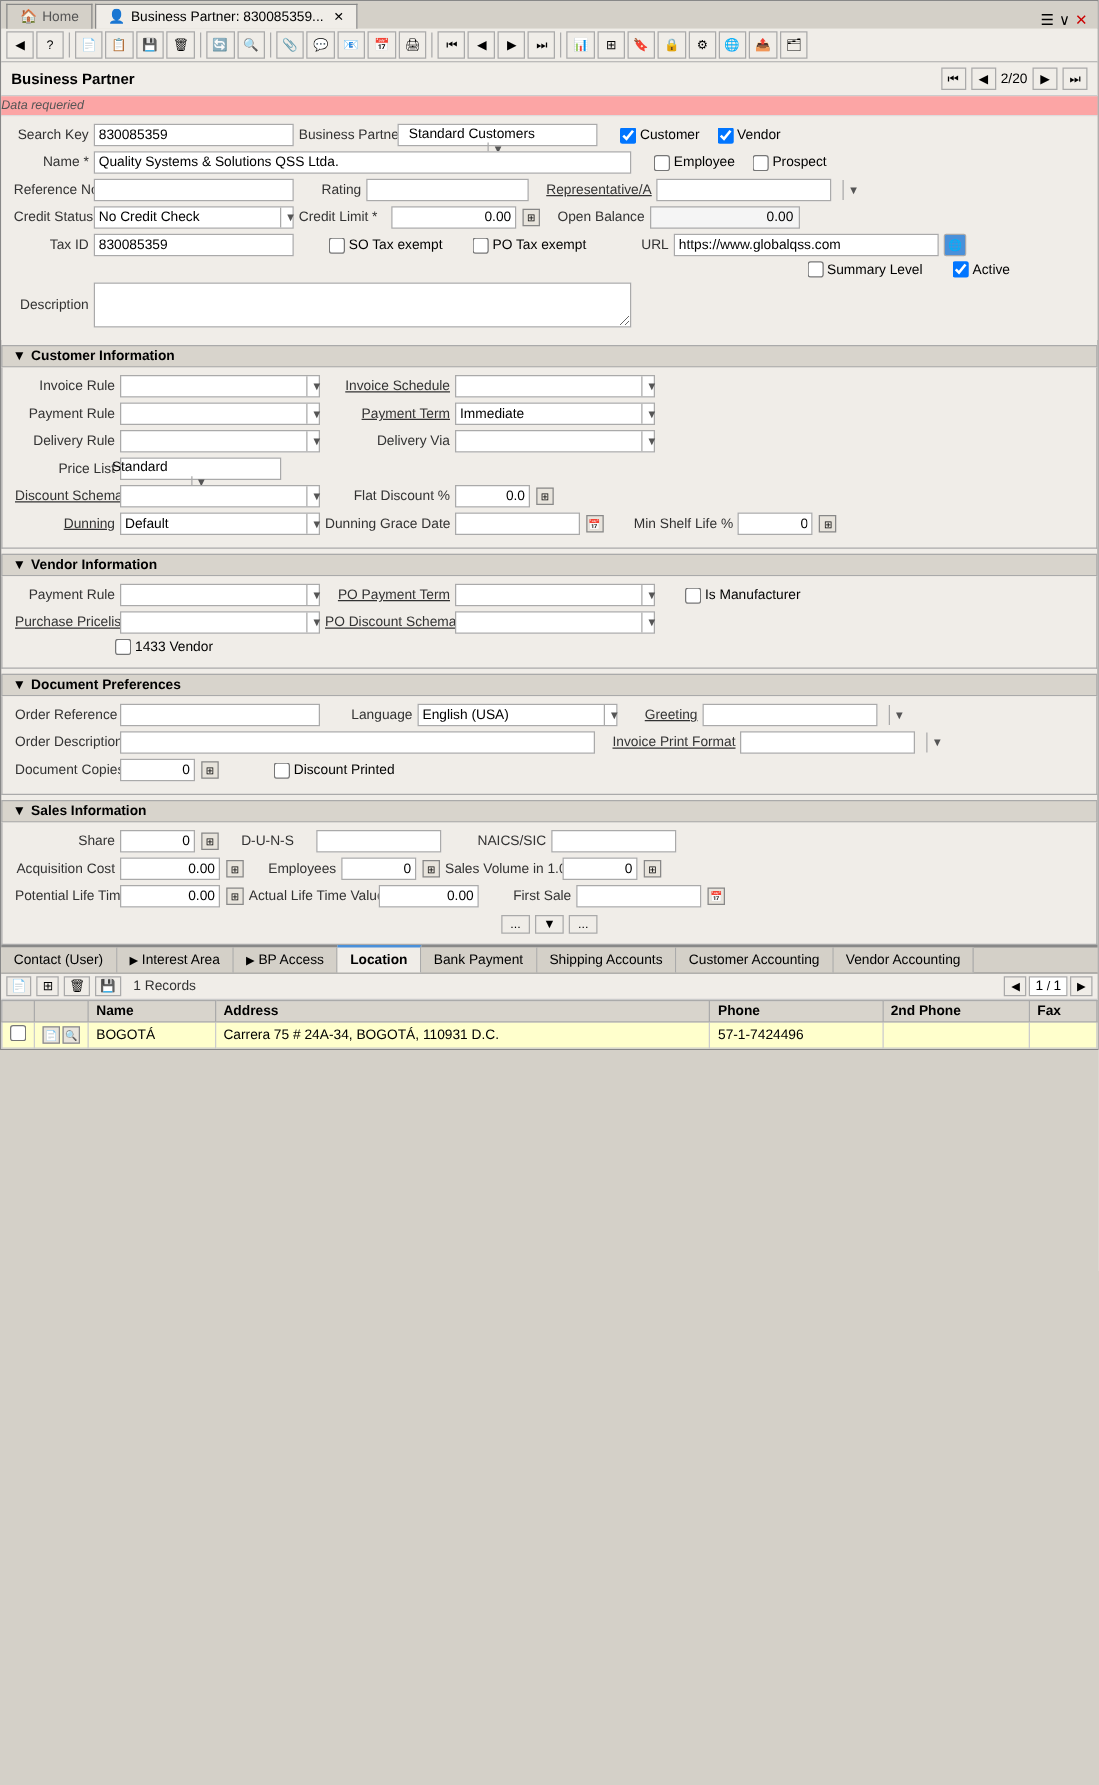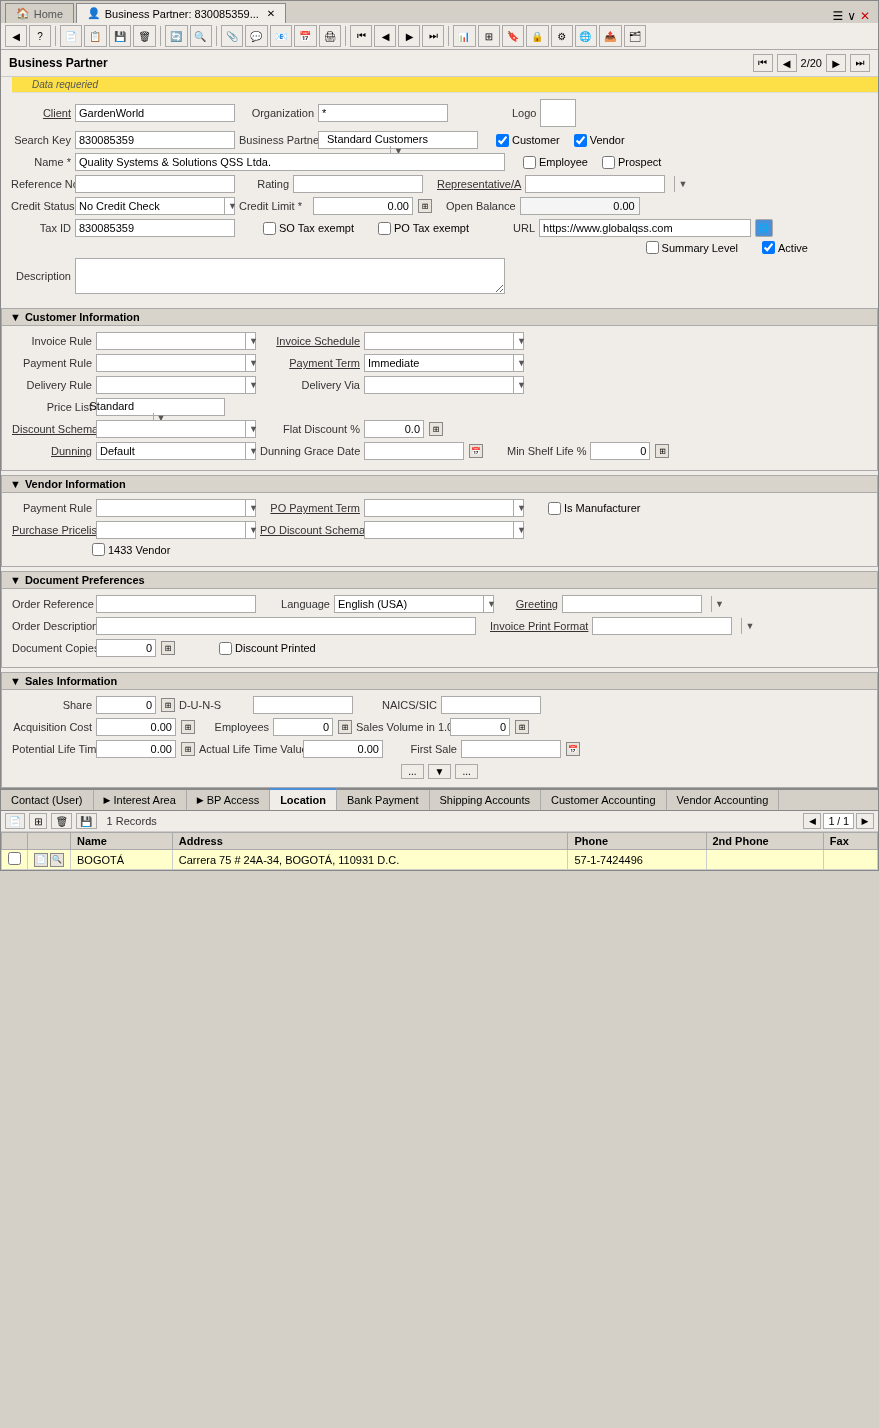--- a/index.html
+++ b/index.html
@@ -11,21 +11,21 @@
     .tab.inactive { background: #d4d0c8; color: #555; }
     .toolbar { background: #f0ede8; border-bottom: 1px solid #aaa; padding: 2px 4px; display: flex; align-items: center; gap: 2px; }
     .toolbar-btn { background: #f0ede8; border: 1px solid #aaa; padding: 2px 4px; cursor: pointer; font-size: 10px; display: inline-flex; align-items: center; justify-content: center; min-width: 22px; height: 22px; }
     .toolbar-sep { width: 1px; background: #aaa; height: 20px; margin: 0 2px; }
 
     .page-header { display: flex; align-items: center; justify-content: space-between; padding: 4px 8px; border-bottom: 1px solid #ccc; background: #f0ede8; }
     .page-title { font-weight: bold; font-size: 12px; }
     .nav-controls { display: flex; align-items: center; gap: 4px; font-size: 11px; }
     .nav-btn { background: #f0ede8; border: 1px solid #aaa; width: 20px; height: 18px; cursor: pointer; display: inline-flex; align-items: center; justify-content: center; font-size: 10px; }
 
-    .data-requeried { padding: 2px 20px; font-size: 10px; color: #555; font-style: italic; border-bottom: 1px solid #ddd; background: #fde047; margin-left: 11px; }
+    .data-requeried { padding: 2px 0; font-size: 10px; color: #555; font-style: italic; border-bottom: 1px solid #ddd; background: #fca5a5; }
 
     .form-area { padding: 6px 10px; background: #f0ede8; }
     .form-row { display: flex; align-items: center; margin-bottom: 4px; gap: 4px; flex-wrap: wrap; }
     .form-label { text-align: right; color: #333; white-space: nowrap; }
     .form-label.underline { text-decoration: underline; cursor: pointer; }
     .form-input { border: 1px solid #aaa; background: white; padding: 1px 3px; height: 18px; font-size: 11px; }
     .form-input.readonly { background: #f5f5f5; }
     .form-select-wrap { display: inline-flex; align-items: center; border: 1px solid #aaa; background: white; height: 18px; }
     .form-select-wrap input { border: none; outline: none; padding: 1px 3px; font-size: 11px; flex: 1; background: transparent; }
     .form-select-wrap .arrow { padding: 0 3px; font-size: 9px; cursor: pointer; color: #555; border-left: 1px solid #aaa; height: 100%; display: flex; align-items: center; }
@@ -132,28 +132,20 @@
       </span>
       <button class="nav-btn">▶</button>
       <button class="nav-btn">⏭</button>
     </div>
   </div>
 
   <div class="data-requeried">Data requeried</div>
 
   <div class="form-area">
 
-    <div class="form-row">
-      <span class="form-label underline" style="width:60px;">Client</span>
-      <input class="form-input" style="width: 160px;" value="GardenWorld">
-      <span class="form-label" style="width:75px; text-align:right;">Organization</span>
-      <input class="form-input" style="width: 130px;" value="*">
-      <span class="form-label" style="margin-left:60px;">Logo</span>
-      <div class="logo-box"></div>
-    </div>
 
     <div class="form-row">
       <span class="form-label" style="width:60px;">Search Key</span>
       <input class="form-input" style="width: 160px;" value="830085359">
       <span class="form-label" style="width:75px; text-align:right;">Business Partner Group</span>
       <div class="form-select-wrap" style="width:160px;flex-direction:column;">
         <input value="Standard Customers" style="">
         <span class="arrow">▼</span>
       </div>
       <span style="margin-left:10px;"></span>
@@ -415,21 +407,21 @@
   <div class="section-header">
     <span>▼</span>
     <span>Sales Information</span>
   </div>
   <div class="section-body">
 
     <div class="form-row">
       <span class="form-label" style="width:80px;">Share</span>
       <input class="form-input" style="width: 60px; text-align: right;" value="0">
       <span class="calc-btn">⊞</span>
-      <span class="form-label" style="width:70px; text-align:left;">D-U-N-S</span>
+      <span class="form-label" style="width:70px; text-align:center;">D-U-N-S</span>
       <input class="form-input" style="width: 100px;" value="">
       <span class="form-label" style="width:80px; text-align:right;">NAICS/SIC</span>
       <input class="form-input" style="width: 100px;" value="">
     </div>
 
     <div class="form-row">
       <span class="form-label" style="width:80px;">Acquisition Cost</span>
       <input class="form-input" style="width: 80px; text-align: right;" value="0.00">
       <span class="calc-btn">⊞</span>
       <span class="form-label" style="width:70px; text-align:right;">Employees</span>

